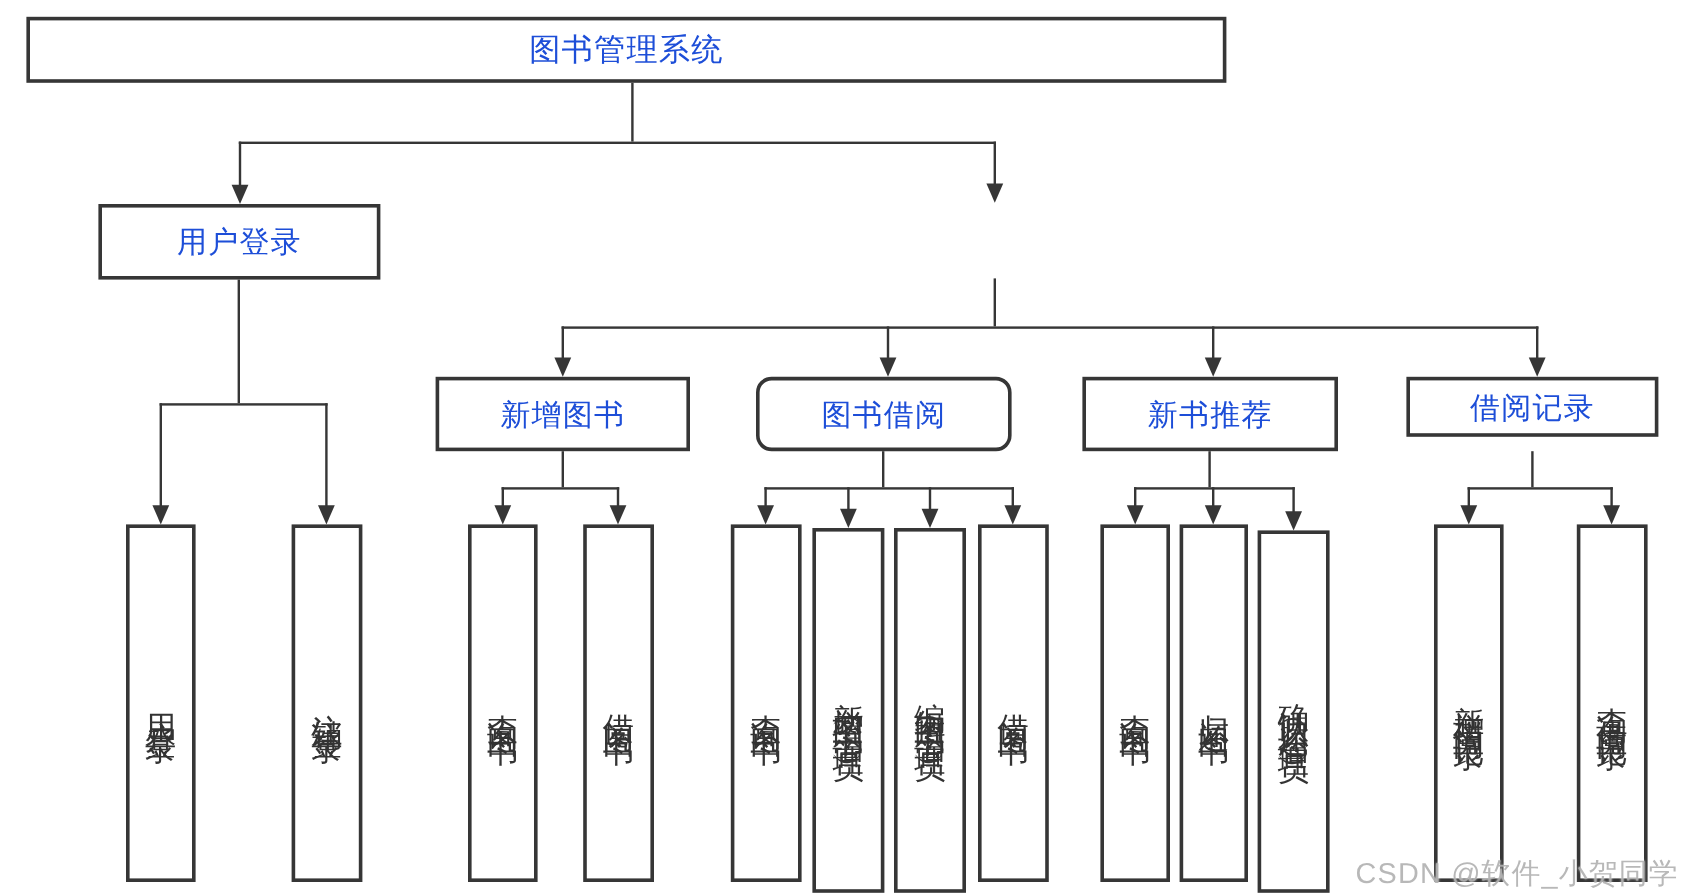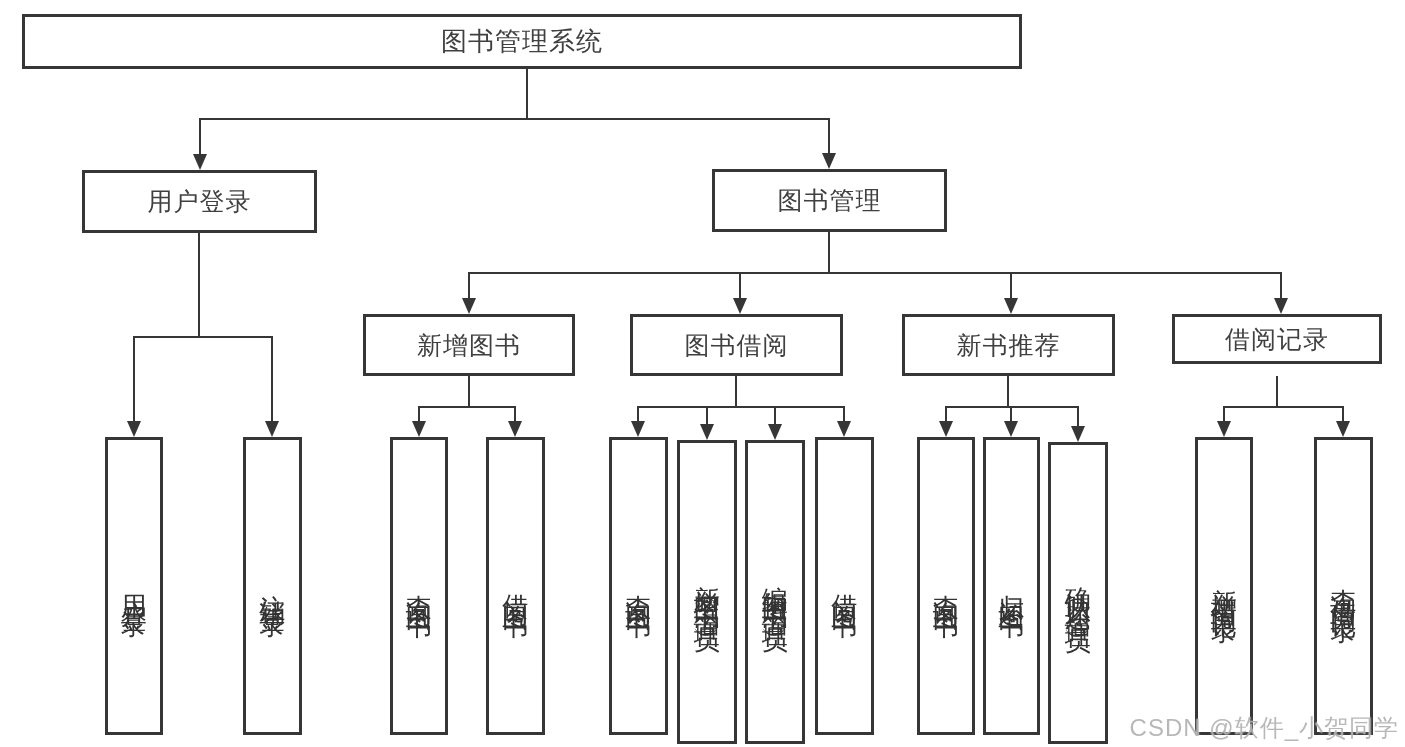--- a/index.html
+++ b/index.html
@@ -7,27 +7,27 @@
   body { font-family:"Liberation Sans","DejaVu Sans",sans-serif; }
   #canvas {
     position:relative; width:1405px; height:747px;
     background:#ffffff; overflow:hidden; color:#333333;
   }
   
   .box {
     position:absolute; background:#ffffff; border:3px solid #363636;
     display:flex; align-items:center; justify-content:center;
   }
-  .hbox span { font-size:25px; letter-spacing:1px; white-space:nowrap; color:#404040; }
+  .hbox span { font-size:25px; letter-spacing:1px; white-space:nowrap; color:#1d4ed8; }
   .b-root  { left:22px;  top:14px;  width:1000px; height:55px; }
   .b-root span { font-size:26px; }
   .b-login { left:82px;  top:170px; width:235px; height:63px; }
   .b-mgmt  { left:712px; top:169px; width:235px; height:63px; }
   .b-rec     { left:363px;  top:314px; width:212px; height:62px; }
-  .b-borrow  { left:630px;  top:314px; width:213px; height:62px; }
+  .b-borrow  { left:630px;  top:314px; width:213px; height:62px;border-radius:13px; }
   .b-current { left:902px;  top:314px; width:213px; height:62px; }
   .b-record  { left:1172px; top:314px; width:210px; height:50px; }
   
   .vbox span {
     writing-mode:vertical-rl; text-orientation:mixed;
     font-size:26px; letter-spacing:6px; line-height:1.1;
     white-space:nowrap; color:#333333;
   }
   .b-a1 { left:105px;  top:437px; width:58px; height:298px; }
   .b-a2 { left:243px;  top:437px; width:59px; height:298px; }
@@ -102,23 +102,20 @@
 
 <div id="canvas">
 
   <div class="box hbox b-root">
     <span>图书管理系统</span>
   </div>
 
   <div class="box hbox b-login">
     <span>用户登录</span>
   </div>
-  <div class="box hbox b-mgmt">
-    <span>图书管理</span>
-  </div>
 
   <div class="box hbox b-rec">
     <span>新增图书</span>
   </div>
   <div class="box hbox b-borrow">
     <span>图书借阅</span>
   </div>
   <div class="box hbox b-current">
     <span>新书推荐</span>
   </div>

